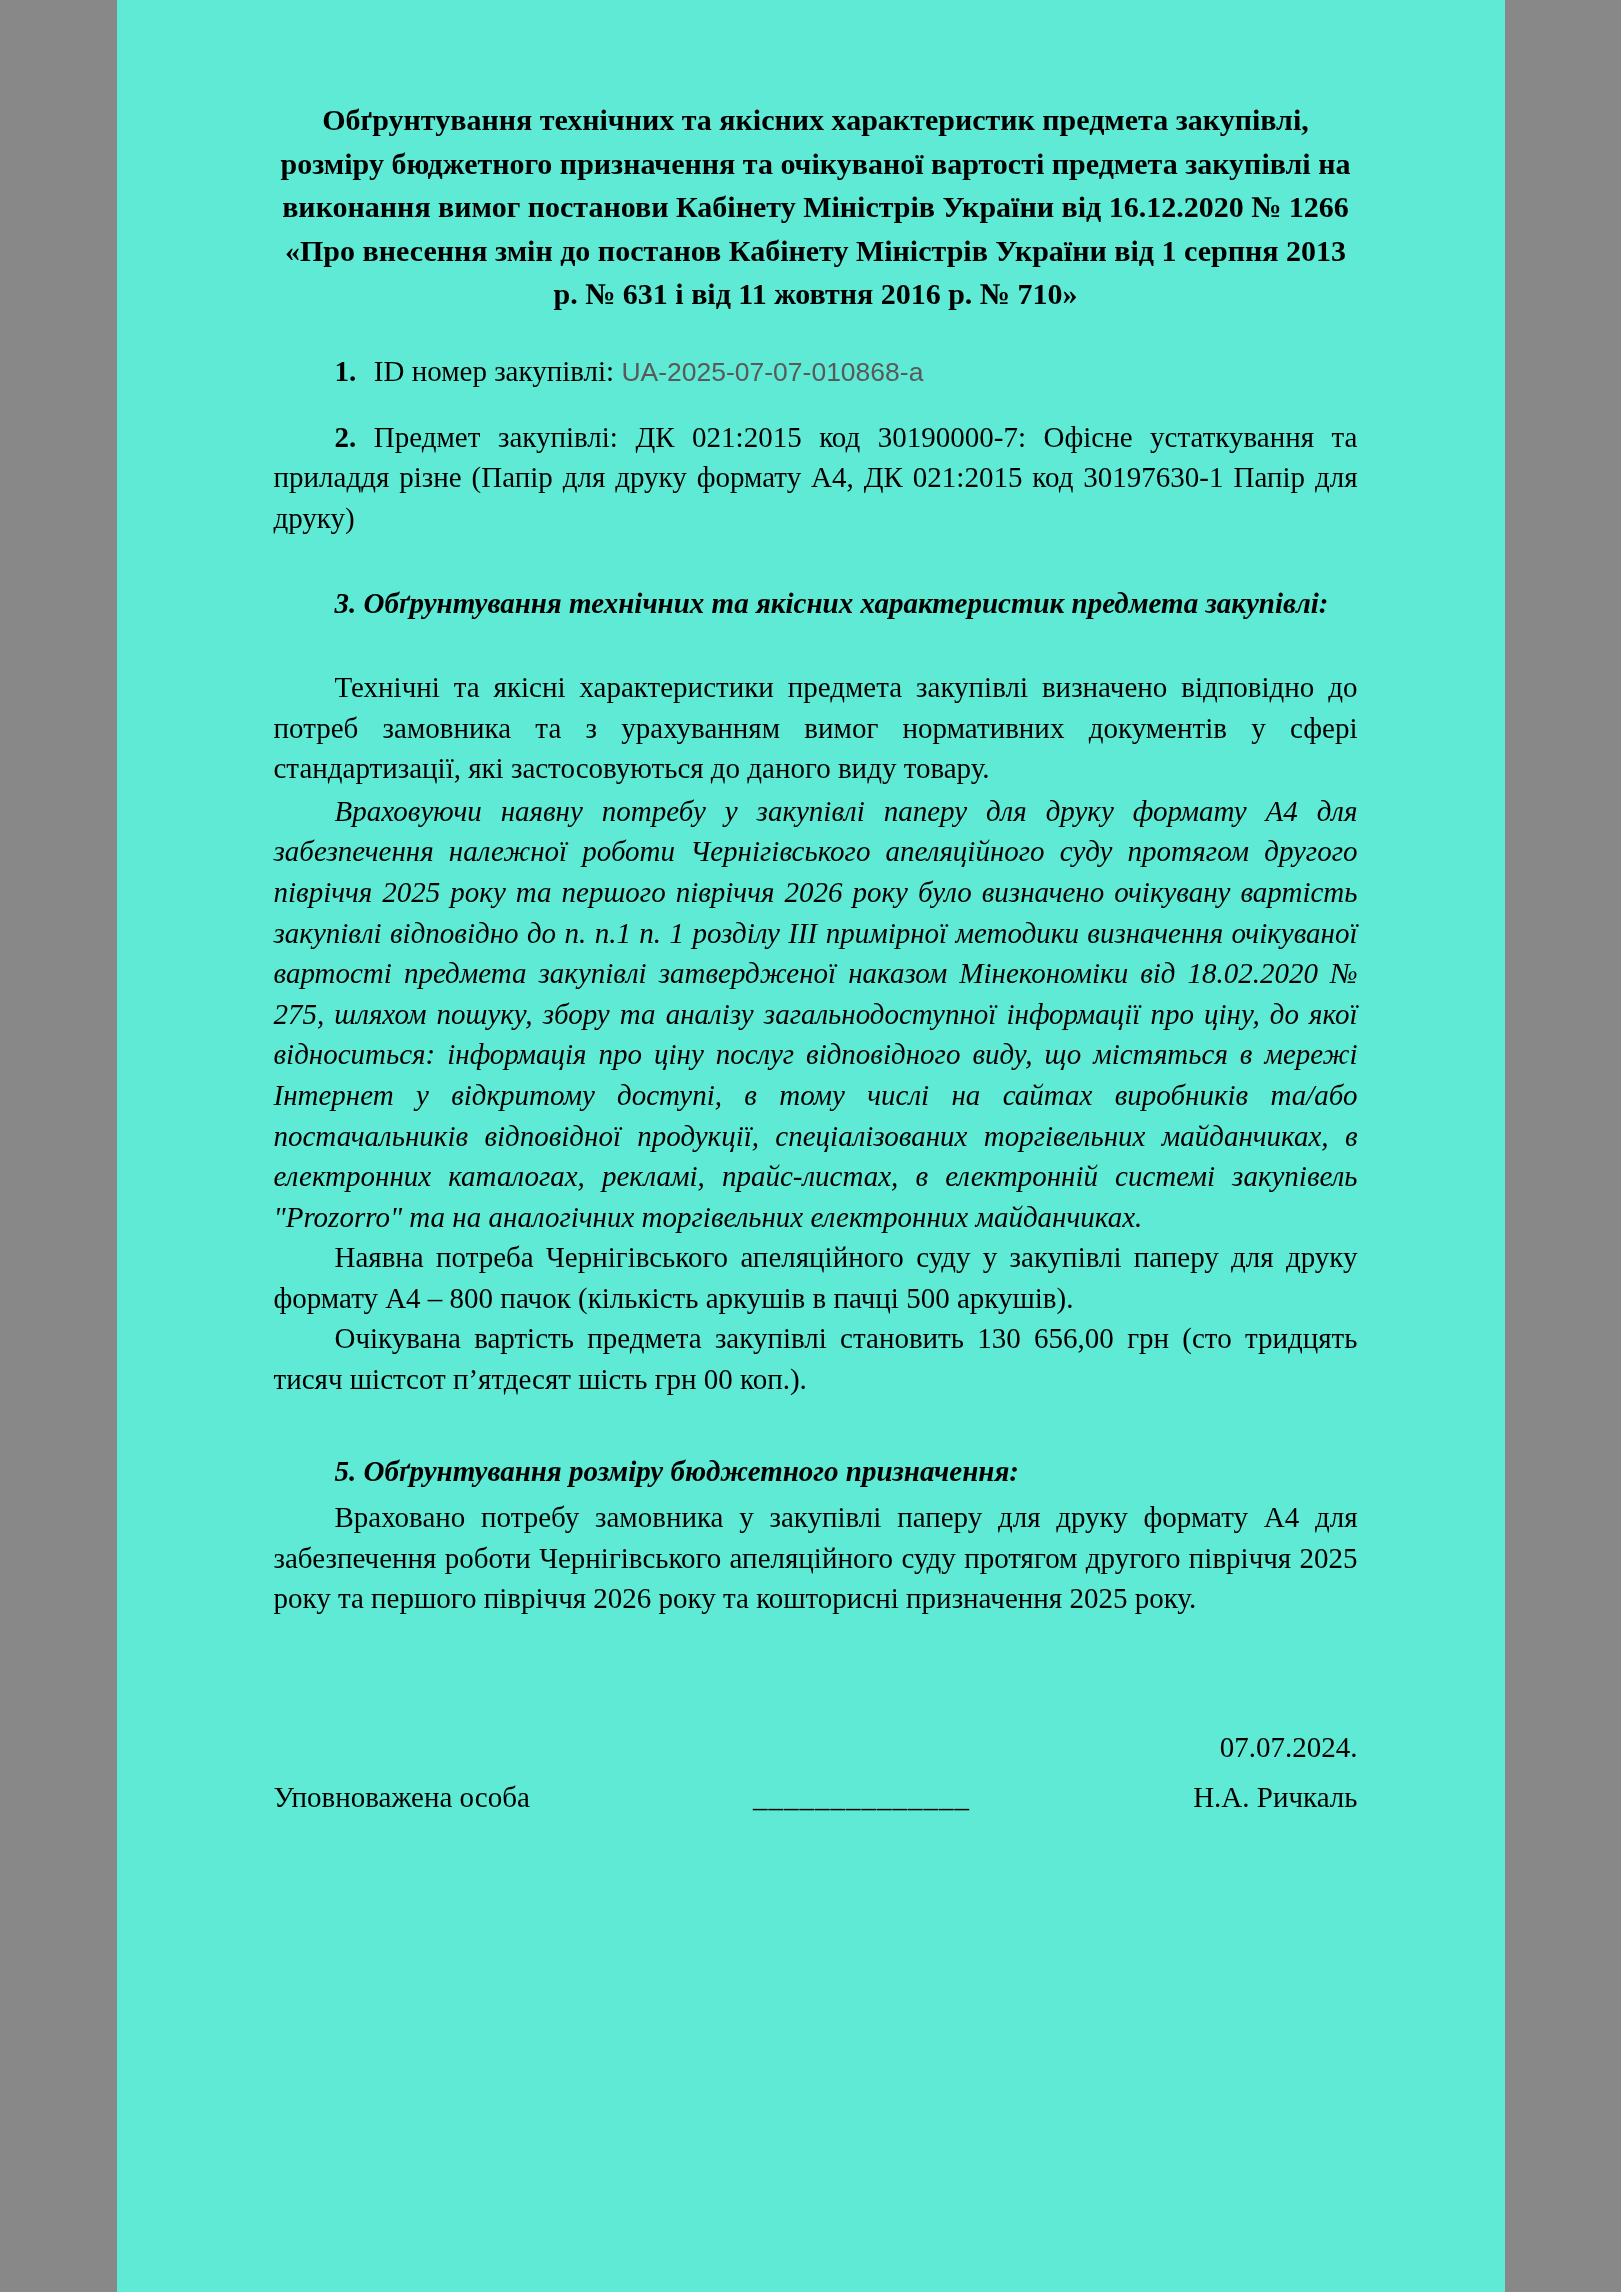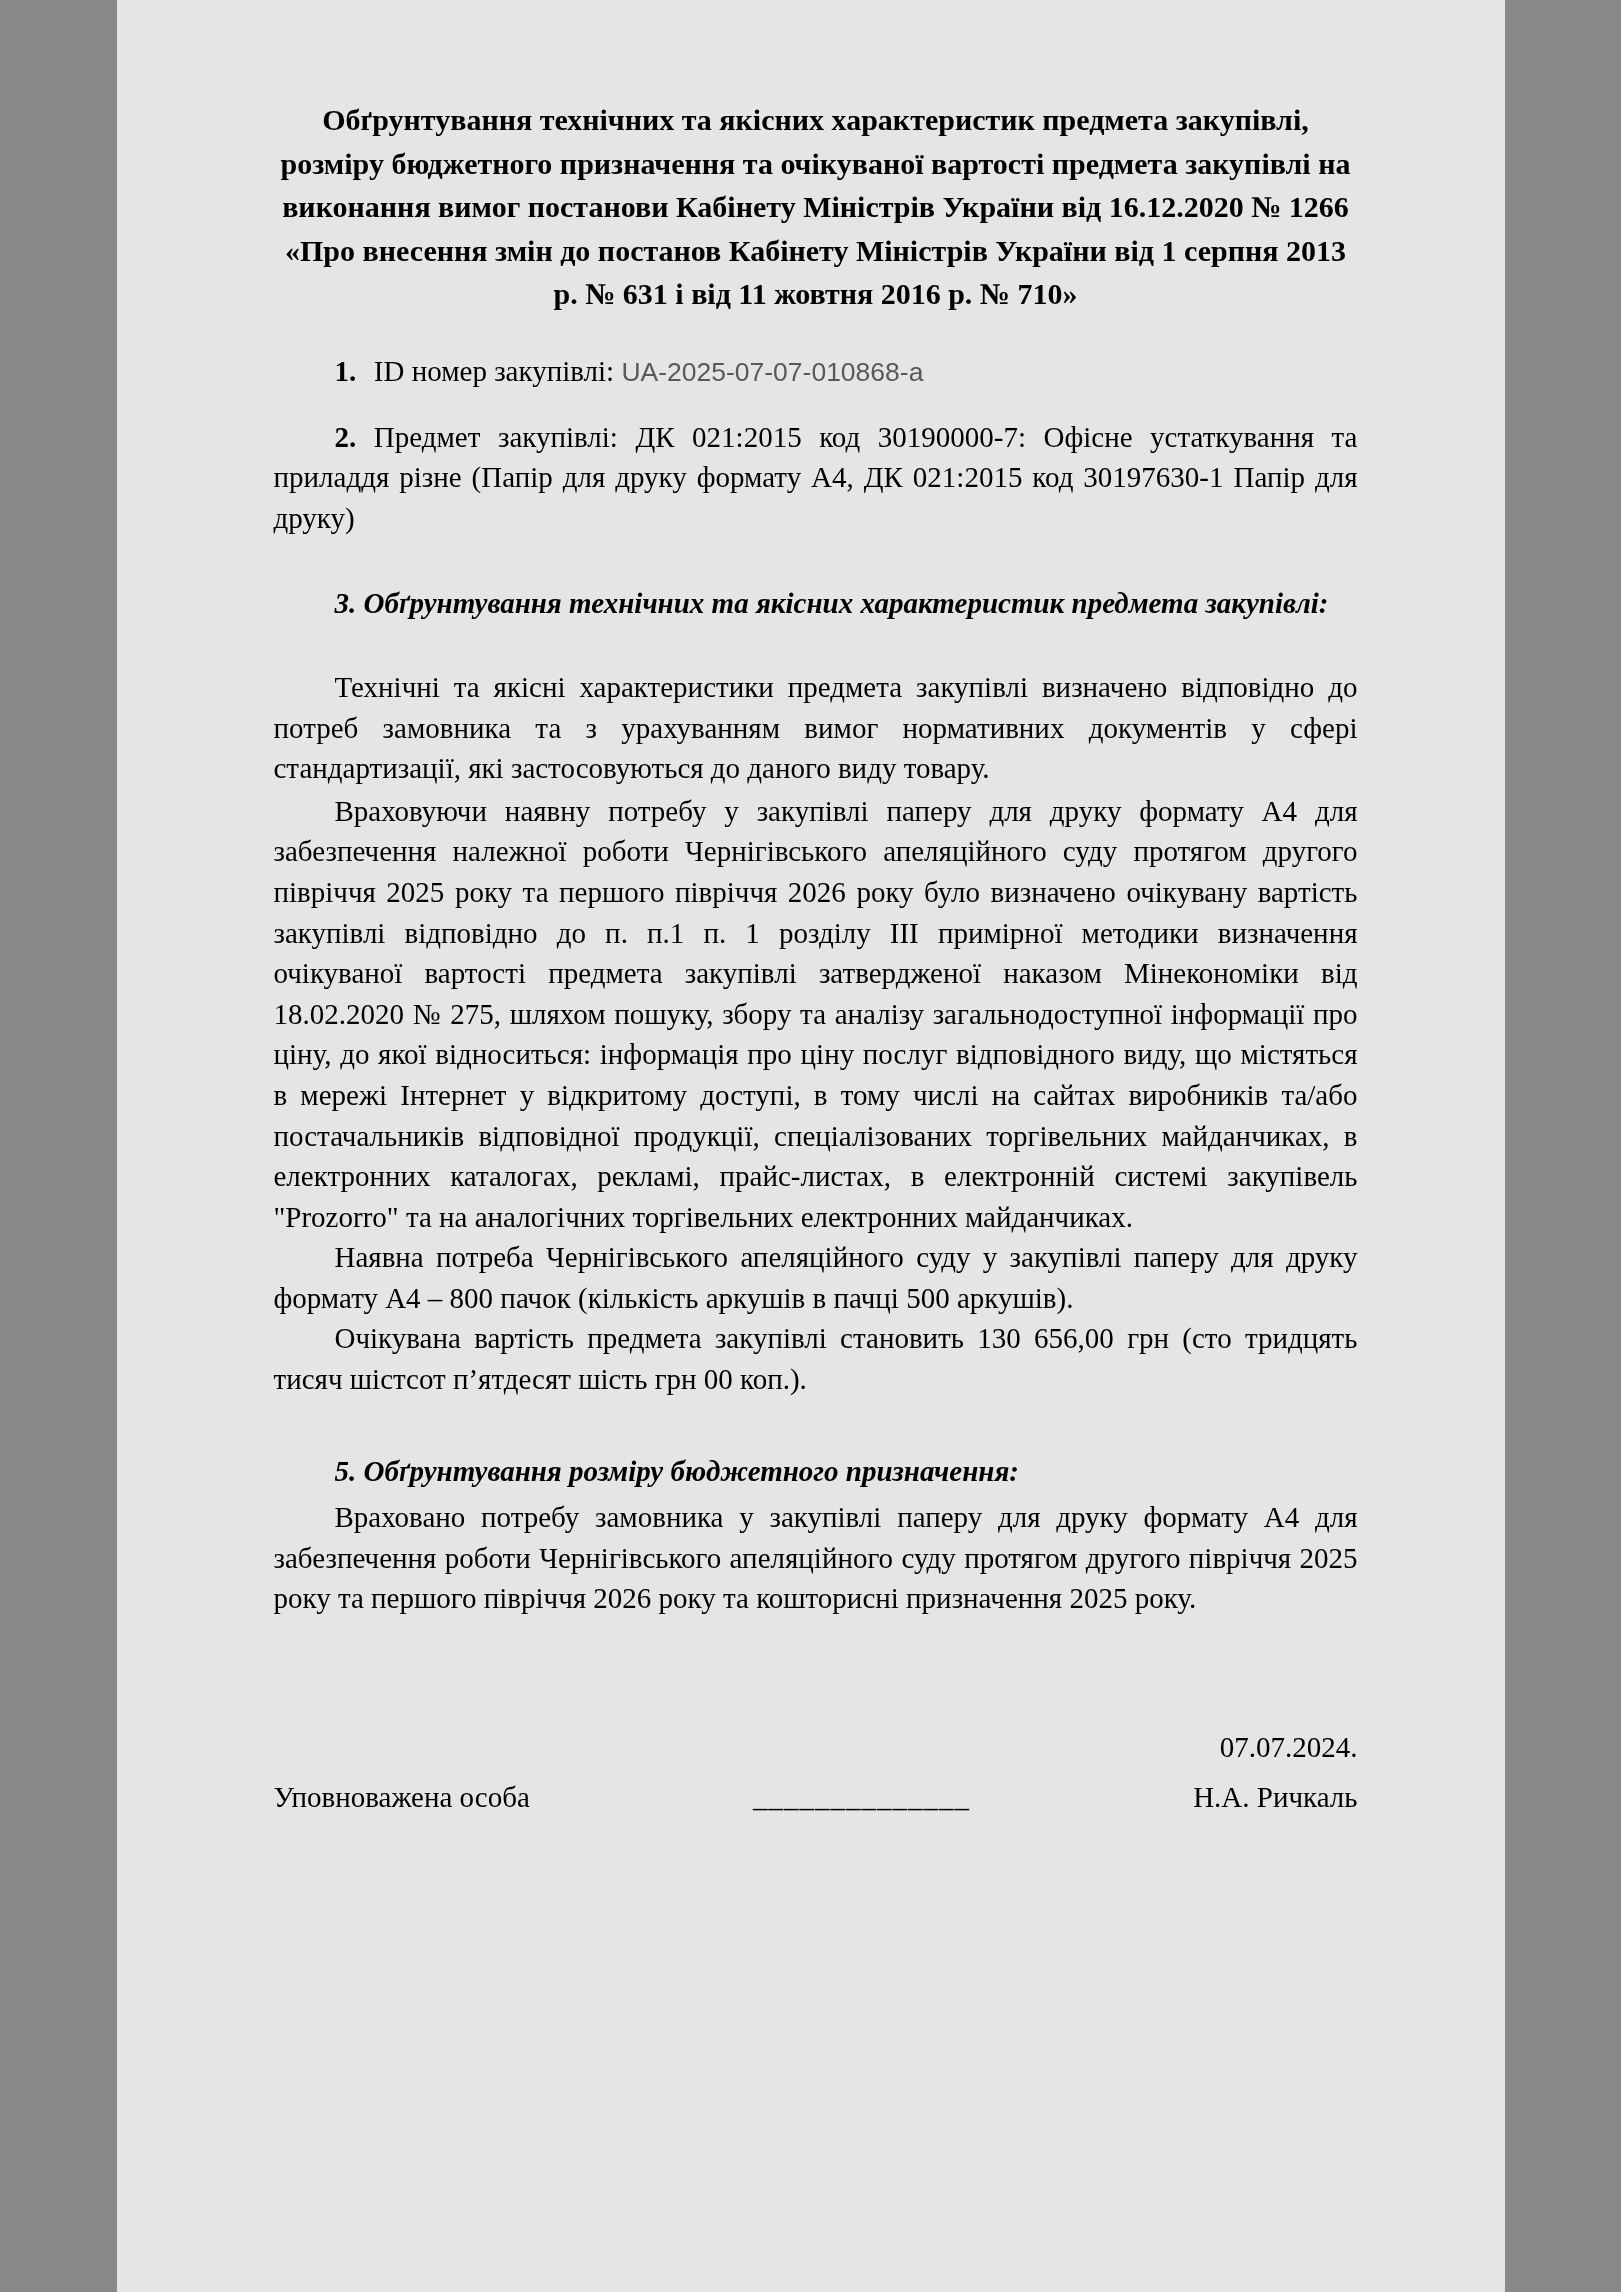--- a/index.html
+++ b/index.html
@@ -5,21 +5,21 @@
   html, body {
     margin: 0;
     padding: 0;
     background: #888;
   }
   .page {
     position: relative;
     width: 1388px;
     height: 2293px;
     margin: 0 auto;
-    background: #e5e5e5;
+    background: #5eead4;
     box-sizing: border-box;
     padding: 98px 147px 59px 157px;
     font-family: "Liberation Serif", "DejaVu Serif", serif;
     font-size: 29px;
     line-height: 1.4;
     color: #000000;
   }
   .title {
     font-weight: bold;
     font-size: 30px;
@@ -47,21 +47,21 @@
   .id-value {
     color: #595959;
     font-family: "Liberation Sans", "DejaVu Sans", sans-serif;
     font-size: 26.5px;
   }
   .mt-id       { margin-top: 35px; }
   .mt-subject  { margin-top: 25.5px; }
   .mt-h3       { margin-top: 45px; }
   .mt-p3       { margin-top: 43px; }
   .mt-h4       { margin-top: 51px; }
-  .mt-p4       { margin-top: 2px; }
+  .mt-p4       { margin-top: 2px; font-style: italic; }
   .mt-h5       { margin-top: 51px; }
   .mt-p5       { margin-top: 5.9px; }
   .footer-date { margin-top: 108px; text-align: right; }
   .sig-row {
     margin-top: 9.8px;
     display: flex;
     justify-content: space-between;
     align-items: flex-start;
   }
   .sig-line { letter-spacing: 1px; }

